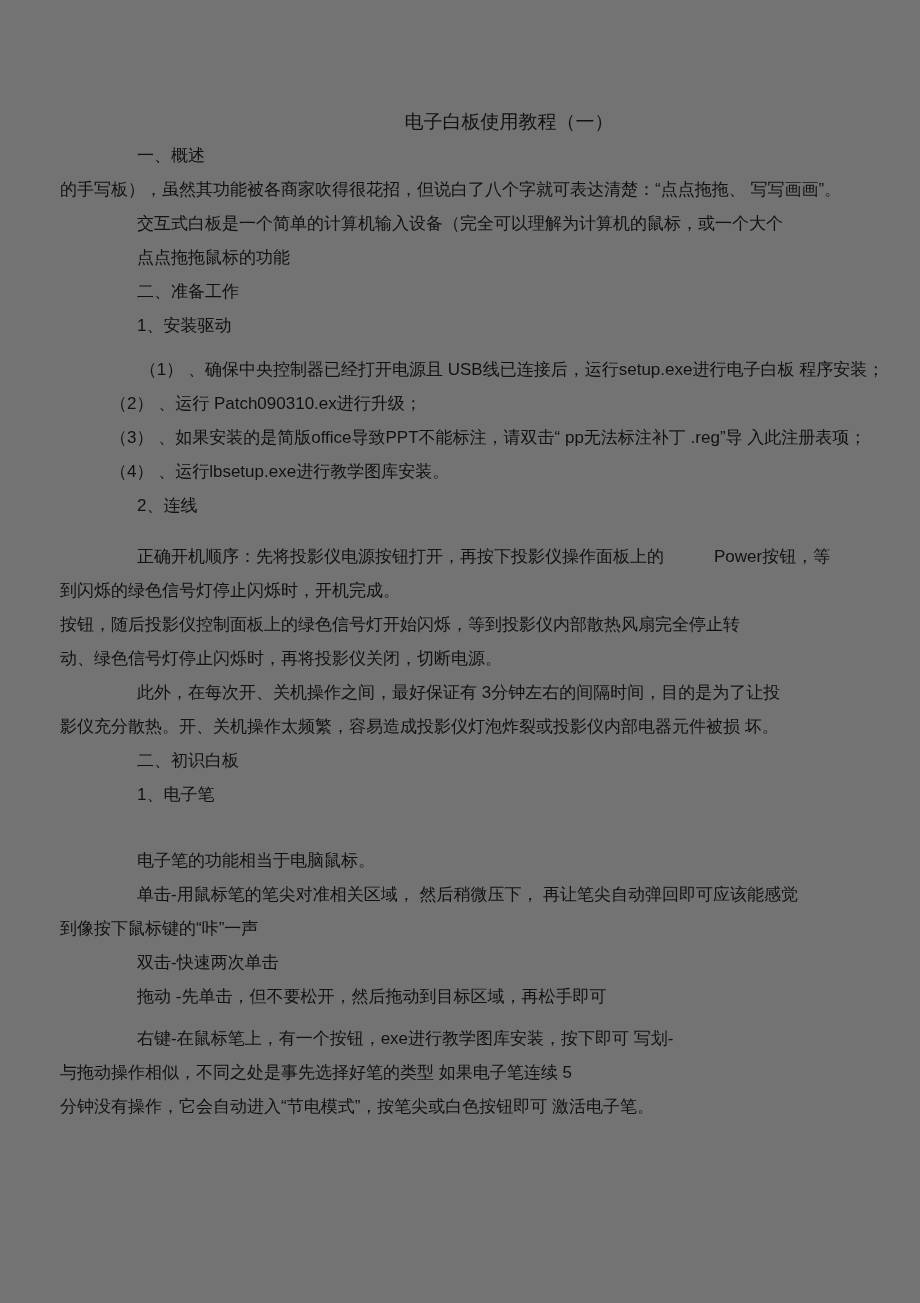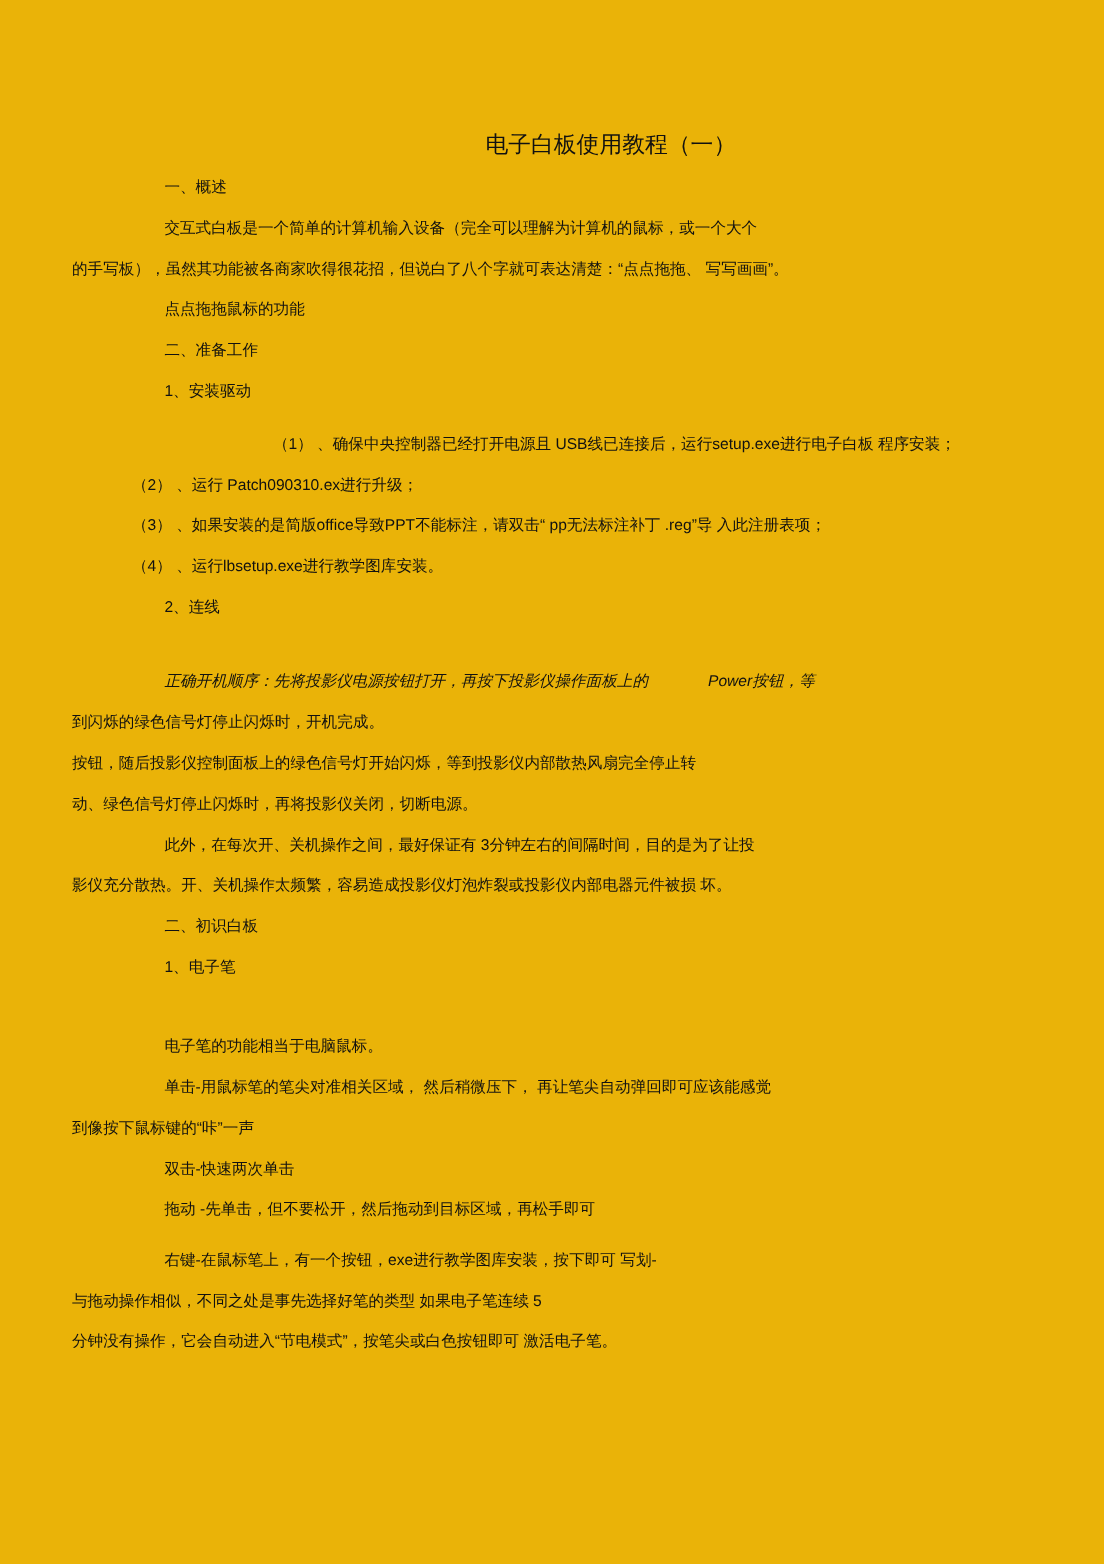--- a/index.html
+++ b/index.html
@@ -4,62 +4,62 @@
 <style>
   html, body {
     margin: 0;
     padding: 0;
     background: #ffffff;
   }
   .page {
     position: relative;
     width: 920px;
     height: 1303px;
-    background: #eab308;
+    background: #737373;
     box-sizing: border-box;
     padding: 105px 6px 0 60px;
     overflow: hidden;
     font-family: "Liberation Sans", sans-serif;
     color: #111111;
   }
   .title {
     margin: 0;
     font-size: 19px;
     font-weight: 400;
     line-height: 34px;
     height: 34px;
     text-align: center;
     padding-left: 44px;
     white-space: pre;
   }
   .line {
     margin: 0;
-    font-size: 13px;
+    font-size: 17px;
     line-height: 34px;
     height: 34px;
     white-space: pre;
   }
   .indent { padding-left: 77px; }
   .num    { padding-left: 50px; }
   .flush  { padding-left: 0; }
   .mt8  { margin-top: 8px; }
   .mt10 { margin-top: 10px; text-align: center; }
-  .mt12 { margin-top: 28px; font-style: italic; }
+  .mt12 { margin-top: 17px; }
   .mt16 { margin-top: 32px; }
   .wide-gap { display: inline-block; width: 50px; }
 </style>
 </head>
 <body>
 
 <div class="page">
   <h1 class="title">电子白板使用教程（一）</h1>
 
   <p class="line indent">一、概述</p>
+  <p class="line flush">的手写板），虽然其功能被各商家吹得很花招，但说白了八个字就可表达清楚：“点点拖拖、 写写画画”。</p>
   <p class="line indent">交互式白板是一个简单的计算机输入设备（完全可以理解为计算机的鼠标，或一个大个</p>
-  <p class="line flush">的手写板），虽然其功能被各商家吹得很花招，但说白了八个字就可表达清楚：“点点拖拖、 写写画画”。</p>
   <p class="line indent">点点拖拖鼠标的功能</p>
   <p class="line indent">二、准备工作</p>
   <p class="line indent">1、安装驱动</p>
   <p class="line num mt10">（1） 、确保中央控制器已经打开电源且 USB线已连接后，运行setup.exe进行电子白板 程序安装；</p>
   <p class="line num">（2） 、运行 Patch090310.ex进行升级；</p>
   <p class="line num">（3） 、如果安装的是简版office导致PPT不能标注，请双击“ pp无法标注补丁 .reg”导 入此注册表项；</p>
   <p class="line num">（4） 、运行lbsetup.exe进行教学图库安装。</p>
   <p class="line indent">2、连线</p>
 
   <p class="line indent mt12"><span>正确开机顺序：先将投影仪电源按钮打开，再按下投影仪操作面板上的</span><span class="wide-gap"></span><span>Power按钮，等</span></p>

